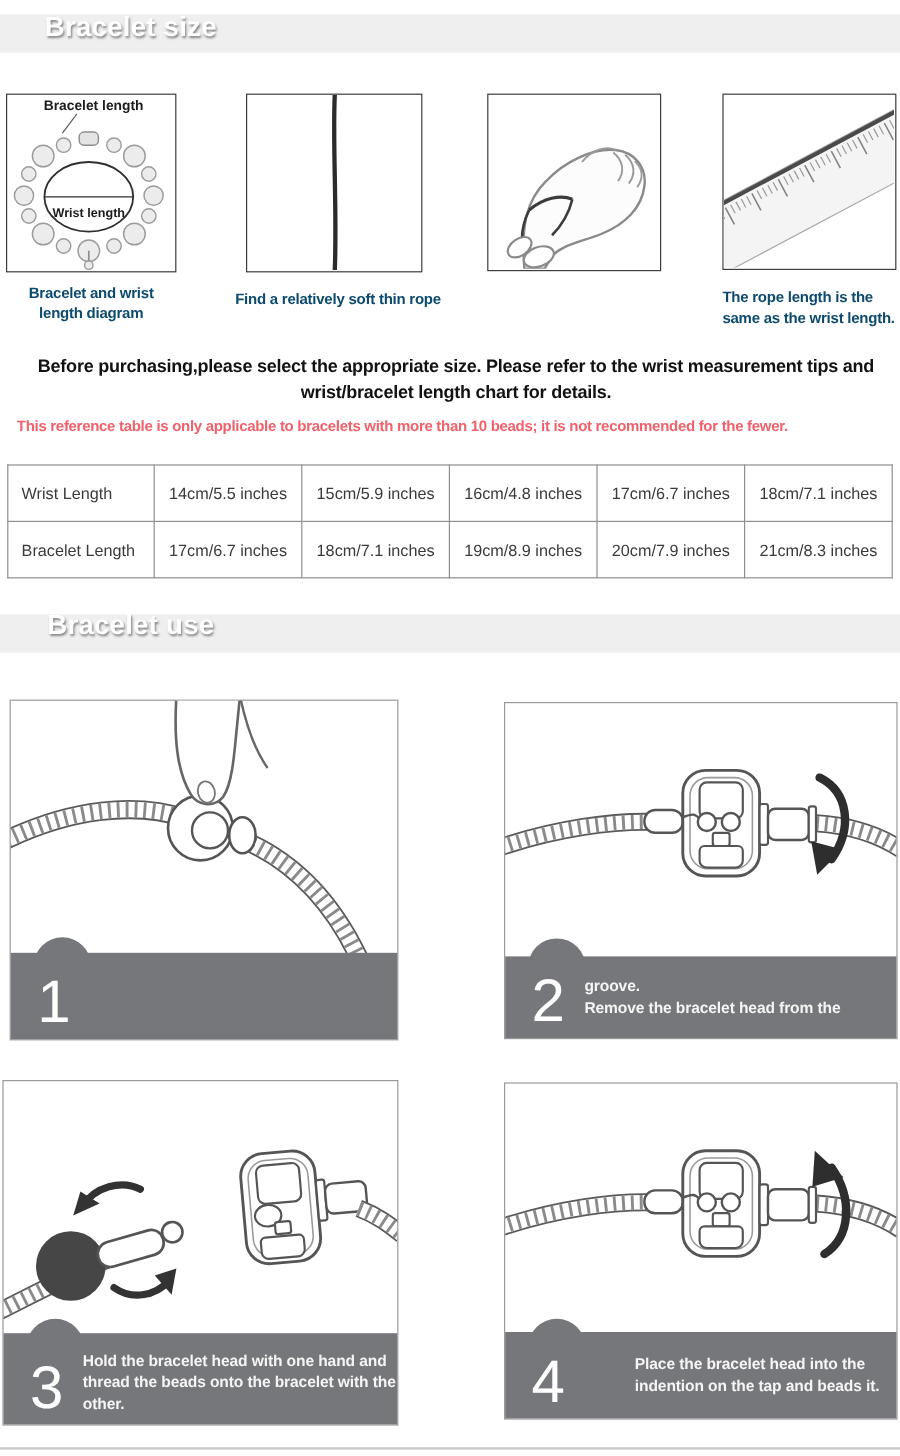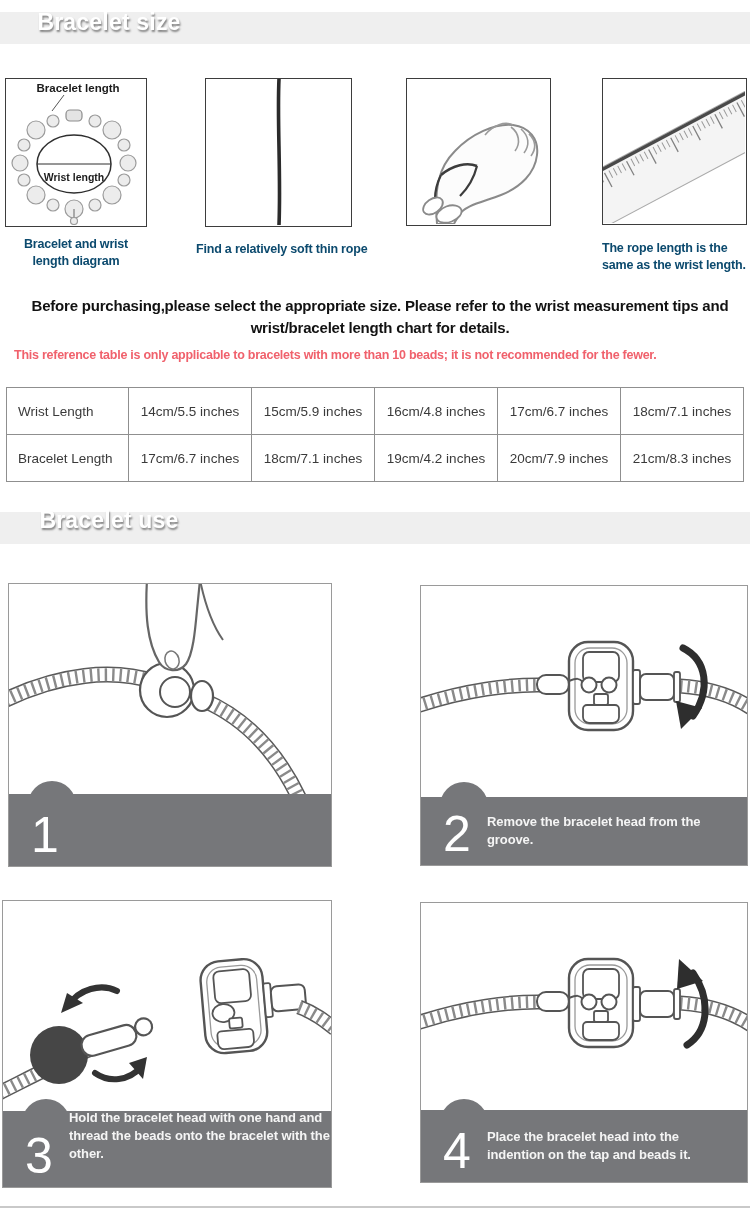--- a/index.html
+++ b/index.html
@@ -151,21 +151,21 @@
       <td>14cm/5.5 inches</td>
       <td>15cm/5.9 inches</td>
       <td>16cm/4.8 inches</td>
       <td>17cm/6.7 inches</td>
       <td>18cm/7.1 inches</td>
     </tr>
     <tr>
       <td class="lbl">Bracelet Length</td>
       <td>17cm/6.7 inches</td>
       <td>18cm/7.1 inches</td>
-      <td>19cm/4.2 inches</td>
+      <td>19cm/8.9 inches</td>
       <td>20cm/7.9 inches</td>
       <td>21cm/8.3 inches</td>
     </tr>
   </tbody>
     </table>
 
   <div class="strip" style="top:512px"></div>
   <div class="banner" style="top:498px">
     <div class="banner-body"></div>
     <div class="banner-fold"></div>
@@ -212,22 +212,22 @@
       <rect x="212" y="84" width="7" height="34" rx="2" fill="#fff" stroke="#555" stroke-width="1.8"></rect>
       <rect x="219" y="88" width="34" height="26" rx="6" fill="#fff" stroke="#555" stroke-width="2"></rect>
       <rect x="253" y="86" width="6" height="30" rx="2" fill="#fff" stroke="#555" stroke-width="1.8"></rect>
       <path d="M262,62 C 286,74 290,104 272,130" fill="none" stroke="#2e2e2e" stroke-width="7" stroke-linecap="round"></path>
       <polygon points="281,122 260,143 255,115" fill="#2e2e2e"></polygon>
     </svg>
     <div class="bump" style="left:19px;top:196px;"></div>
     <div class="band" style="height:68px;"></div>
     <div class="step-num">2</div>
     <div class="step-cap" style="bottom:16px;">
+      <div>groove.</div>
       <div>Remove the bracelet head from the</div>
-      <div>groove.</div>
     </div>
   </div>
 
   <div class="panel" style="left:2px;top:900px;width:330px;height:288px;">
     <svg class="illus" width="328" height="212" viewBox="0 0 328 212">
       <path d="M-4,192 C 28,176 58,160 88,148" fill="none" stroke="#5a5a5a" stroke-width="15"></path>
       <path d="M-4,192 C 28,176 58,160 88,148" fill="none" stroke="#fff" stroke-width="12"></path>
       <path d="M-4,192 C 28,176 58,160 88,148" fill="none" stroke="#8a8a8a" stroke-width="12" stroke-dasharray="2.4 5"></path>
       <circle cx="56" cy="154" r="29" fill="#464646"></circle>
       <g transform="rotate(-16 102 140)">
@@ -248,21 +248,21 @@
         <rect x="62" y="26" width="7" height="34" rx="2" fill="#fff" stroke="#555" stroke-width="1.8"></rect>
         <rect x="69" y="30" width="34" height="25" rx="6" fill="#fff" stroke="#555" stroke-width="2"></rect>
       </g>
       <path d="M296,106 C 312,112 322,120 332,128" fill="none" stroke="#5a5a5a" stroke-width="15"></path>
       <path d="M296,106 C 312,112 322,120 332,128" fill="none" stroke="#fff" stroke-width="12"></path>
       <path d="M296,106 C 312,112 322,120 332,128" fill="none" stroke="#8a8a8a" stroke-width="12" stroke-dasharray="2.4 5"></path>
     </svg>
     <div class="bump" style="left:19px;top:198px;"></div>
     <div class="band" style="height:76px;"></div>
     <div class="step-num">3</div>
-    <div class="step-cap" style="bottom:24px;">
+    <div class="step-cap" style="bottom:8px;">
       <div>Hold the bracelet head with one hand and</div>
       <div>thread the beads onto the bracelet with the</div>
       <div>other.</div>
     </div>
   </div>
 
   <div class="panel" style="left:420px;top:902px;width:328px;height:281px;">
     <svg class="illus" width="326" height="211" viewBox="0 0 326 211">
       <path d="M-4,120 C 44,104 90,98 124,99" fill="none" stroke="#5a5a5a" stroke-width="15"></path>
       <path d="M-4,120 C 44,104 90,98 124,99" fill="none" stroke="#fff" stroke-width="12"></path>
@@ -281,20 +281,20 @@
       <path d="M166,119 h28 a4,4 0 0 1 4,4 v8 a6,6 0 0 1 -6,6 h-24 a6,6 0 0 1 -6,-6 v-8 a4,4 0 0 1 4,-4 z" fill="#fff" stroke="#555" stroke-width="1.8"></path>
       <rect x="212" y="84" width="7" height="34" rx="2" fill="#fff" stroke="#555" stroke-width="1.8"></rect>
       <rect x="219" y="88" width="34" height="26" rx="6" fill="#fff" stroke="#555" stroke-width="2"></rect>
       <rect x="253" y="86" width="6" height="30" rx="2" fill="#fff" stroke="#555" stroke-width="1.8"></rect>
       <path d="M266,142 C 288,128 290,96 272,70" fill="none" stroke="#2e2e2e" stroke-width="7" stroke-linecap="round"></path>
       <polygon points="282,78 258,56 256,86" fill="#2e2e2e"></polygon>
     </svg>
     <div class="bump" style="left:19px;top:196px;"></div>
     <div class="band" style="height:72px;"></div>
     <div class="step-num">4</div>
-    <div class="step-cap" style="bottom:18px;">
+    <div class="step-cap" style="bottom:18px;margin-left:42px;">
       <div>Place the bracelet head into the</div>
       <div>indention on the tap and beads it.</div>
     </div>
   </div>
 
   <div class="hairline"></div>
 </div>
 
 </body></html>

